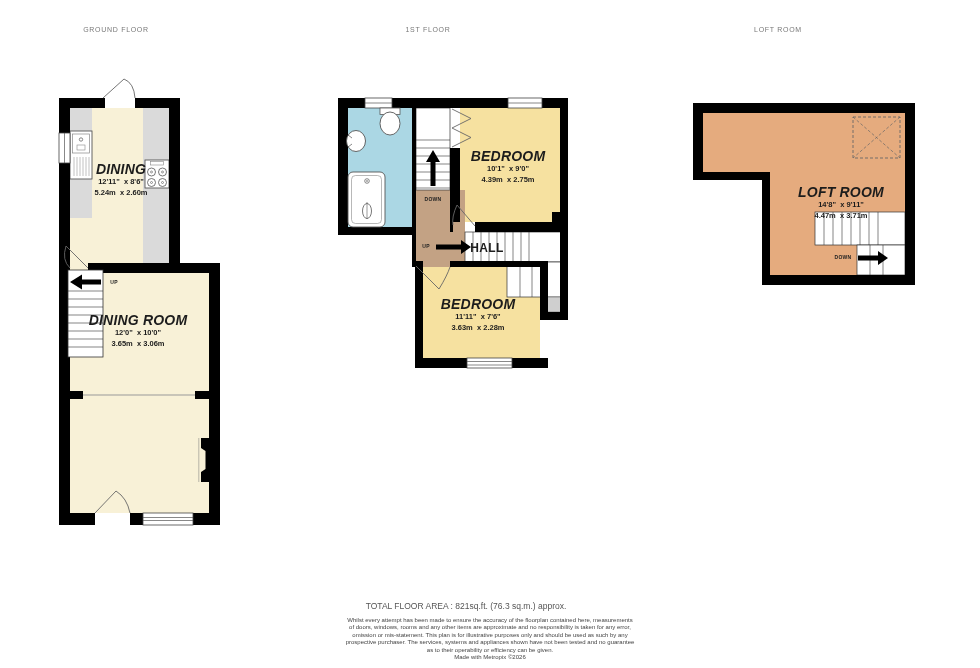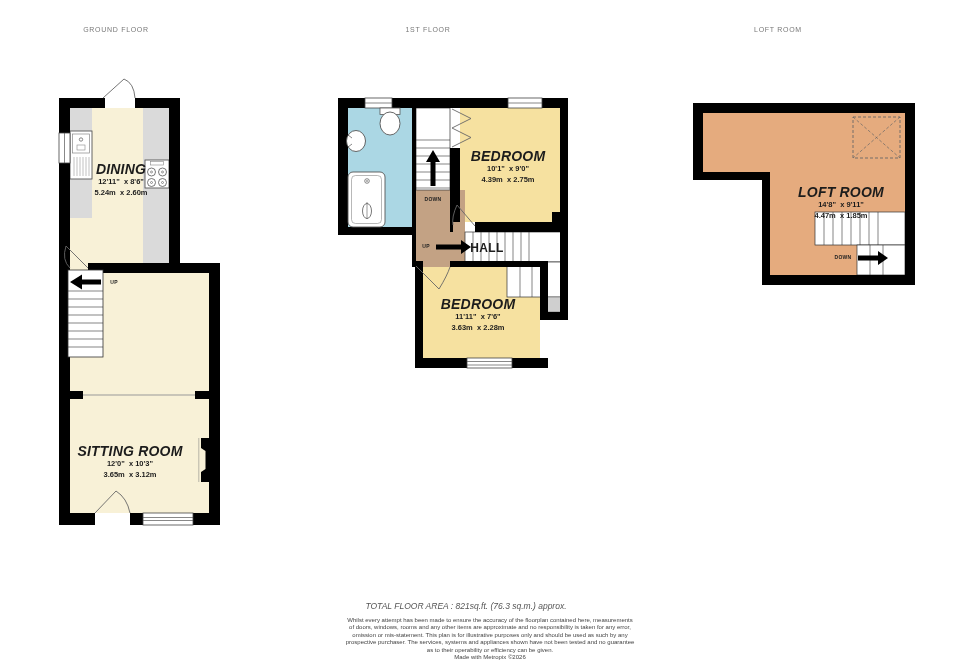--- a/index.html
+++ b/index.html
@@ -10,21 +10,21 @@
   .floor-title{position:absolute;top:26px;width:160px;text-align:center;
     font-size:7px;color:#787878;letter-spacing:.7px;}
   .plan{position:absolute;}
   .plan svg{position:absolute;left:0;top:0;}
   .room-label{position:absolute;text-align:center;color:#1c1c1c;font-weight:bold;line-height:11.5px;}
   .room-label .rn{font-size:14px;letter-spacing:.2px;white-space:pre;font-style:italic;}
   .room-label .rd{font-size:7.5px;white-space:pre;}
   .tiny{position:absolute;font-size:5px;font-weight:bold;color:#222;text-align:center;letter-spacing:.3px;}
   .hall-label{position:absolute;font-size:12px;font-weight:bold;color:#1c1c1c;text-align:center;letter-spacing:.4px;}
   .footer-total{position:absolute;left:0;top:601px;width:932px;text-align:center;
-    font-size:8.5px;color:#555;font-style:italic;}
+    font-size:8.5px;color:#555;}
   .footer-disclaimer{position:absolute;left:0;top:617px;width:980px;text-align:center;
     font-size:6px;color:#444;line-height:7.4px;}
 </style>
 </head>
 <body>
 
 <div class="floor-title" style="left:36px">GROUND FLOOR</div>
 <div class="floor-title" style="left:348px">1ST FLOOR</div>
 <div class="floor-title" style="left:698px">LOFT ROOM</div>
 
@@ -98,24 +98,24 @@
     <g>
       <polygon points="155,363 146,363 146,373 150.5,376 150.5,394 146,397 146,407 155,407" fill="#000"></polygon>
       <line x1="143.8" y1="363" x2="143.8" y2="407" stroke="#777" stroke-width="0.5"></line>
     </g>
   </svg>
   <div class="room-label" style="left:6px;top:89px;width:120px">
     <div class="rn">DINING</div>
     <div class="rd">12'11"  x 8'6"</div>
     <div class="rd">5.24m  x 2.60m</div>
   </div>
-  <div class="room-label" style="left:15px;top:371px;width:120px">
-    <div class="rn">SITTING ROOM</div>
-    <div class="rd">12'0"  x 10'3"</div>
-    <div class="rd">3.65m  x 3.12m</div>
+  <div class="room-label" style="left:23px;top:240px;width:120px">
+    <div class="rn">DINING ROOM</div>
+    <div class="rd">12'0"  x 10'0"</div>
+    <div class="rd">3.65m  x 3.06m</div>
   </div>
   <div class="tiny" style="left:51px;top:204px;width:16px">UP</div>
 </div>
 
 <div class="plan" style="left:335px;top:90px;width:245px;height:295px">
   <svg width="245" height="295" viewBox="0 0 245 295">
 
     <rect x="13" y="18" width="64" height="119" fill="#abd7e4"></rect>
     <rect x="125" y="18" width="100" height="114" fill="#f6e1a0"></rect>
     <rect x="77" y="100" width="53" height="77" fill="#c3a284"></rect>
@@ -228,21 +228,21 @@
       <rect x="3" y="8" width="10" height="77"></rect>
       <rect x="3" y="77" width="77" height="8"></rect>
       <rect x="72" y="85" width="8" height="103"></rect>
       <rect x="72" y="180" width="153" height="10"></rect>
       <rect x="215" y="8" width="10" height="182"></rect>
     </g>
   </svg>
   <div class="room-label" style="left:91px;top:92px;width:120px">
     <div class="rn">LOFT ROOM</div>
     <div class="rd">14'8"  x 9'11"</div>
-    <div class="rd">4.47m  x 1.85m</div>
+    <div class="rd">4.47m  x 3.71m</div>
   </div>
   <div class="tiny" style="left:139px;top:159px;width:28px">DOWN</div>
 </div>
 
 <div class="footer-total">TOTAL FLOOR AREA : 821sq.ft. (76.3 sq.m.) approx.</div>
 <div class="footer-disclaimer">
   <div>Whilst every attempt has been made to ensure the accuracy of the floorplan contained here, measurements</div>
   <div>of doors, windows, rooms and any other items are approximate and no responsibility is taken for any error,</div>
   <div>omission or mis-statement. This plan is for illustrative purposes only and should be used as such by any</div>
   <div>prospective purchaser. The services, systems and appliances shown have not been tested and no guarantee</div>

